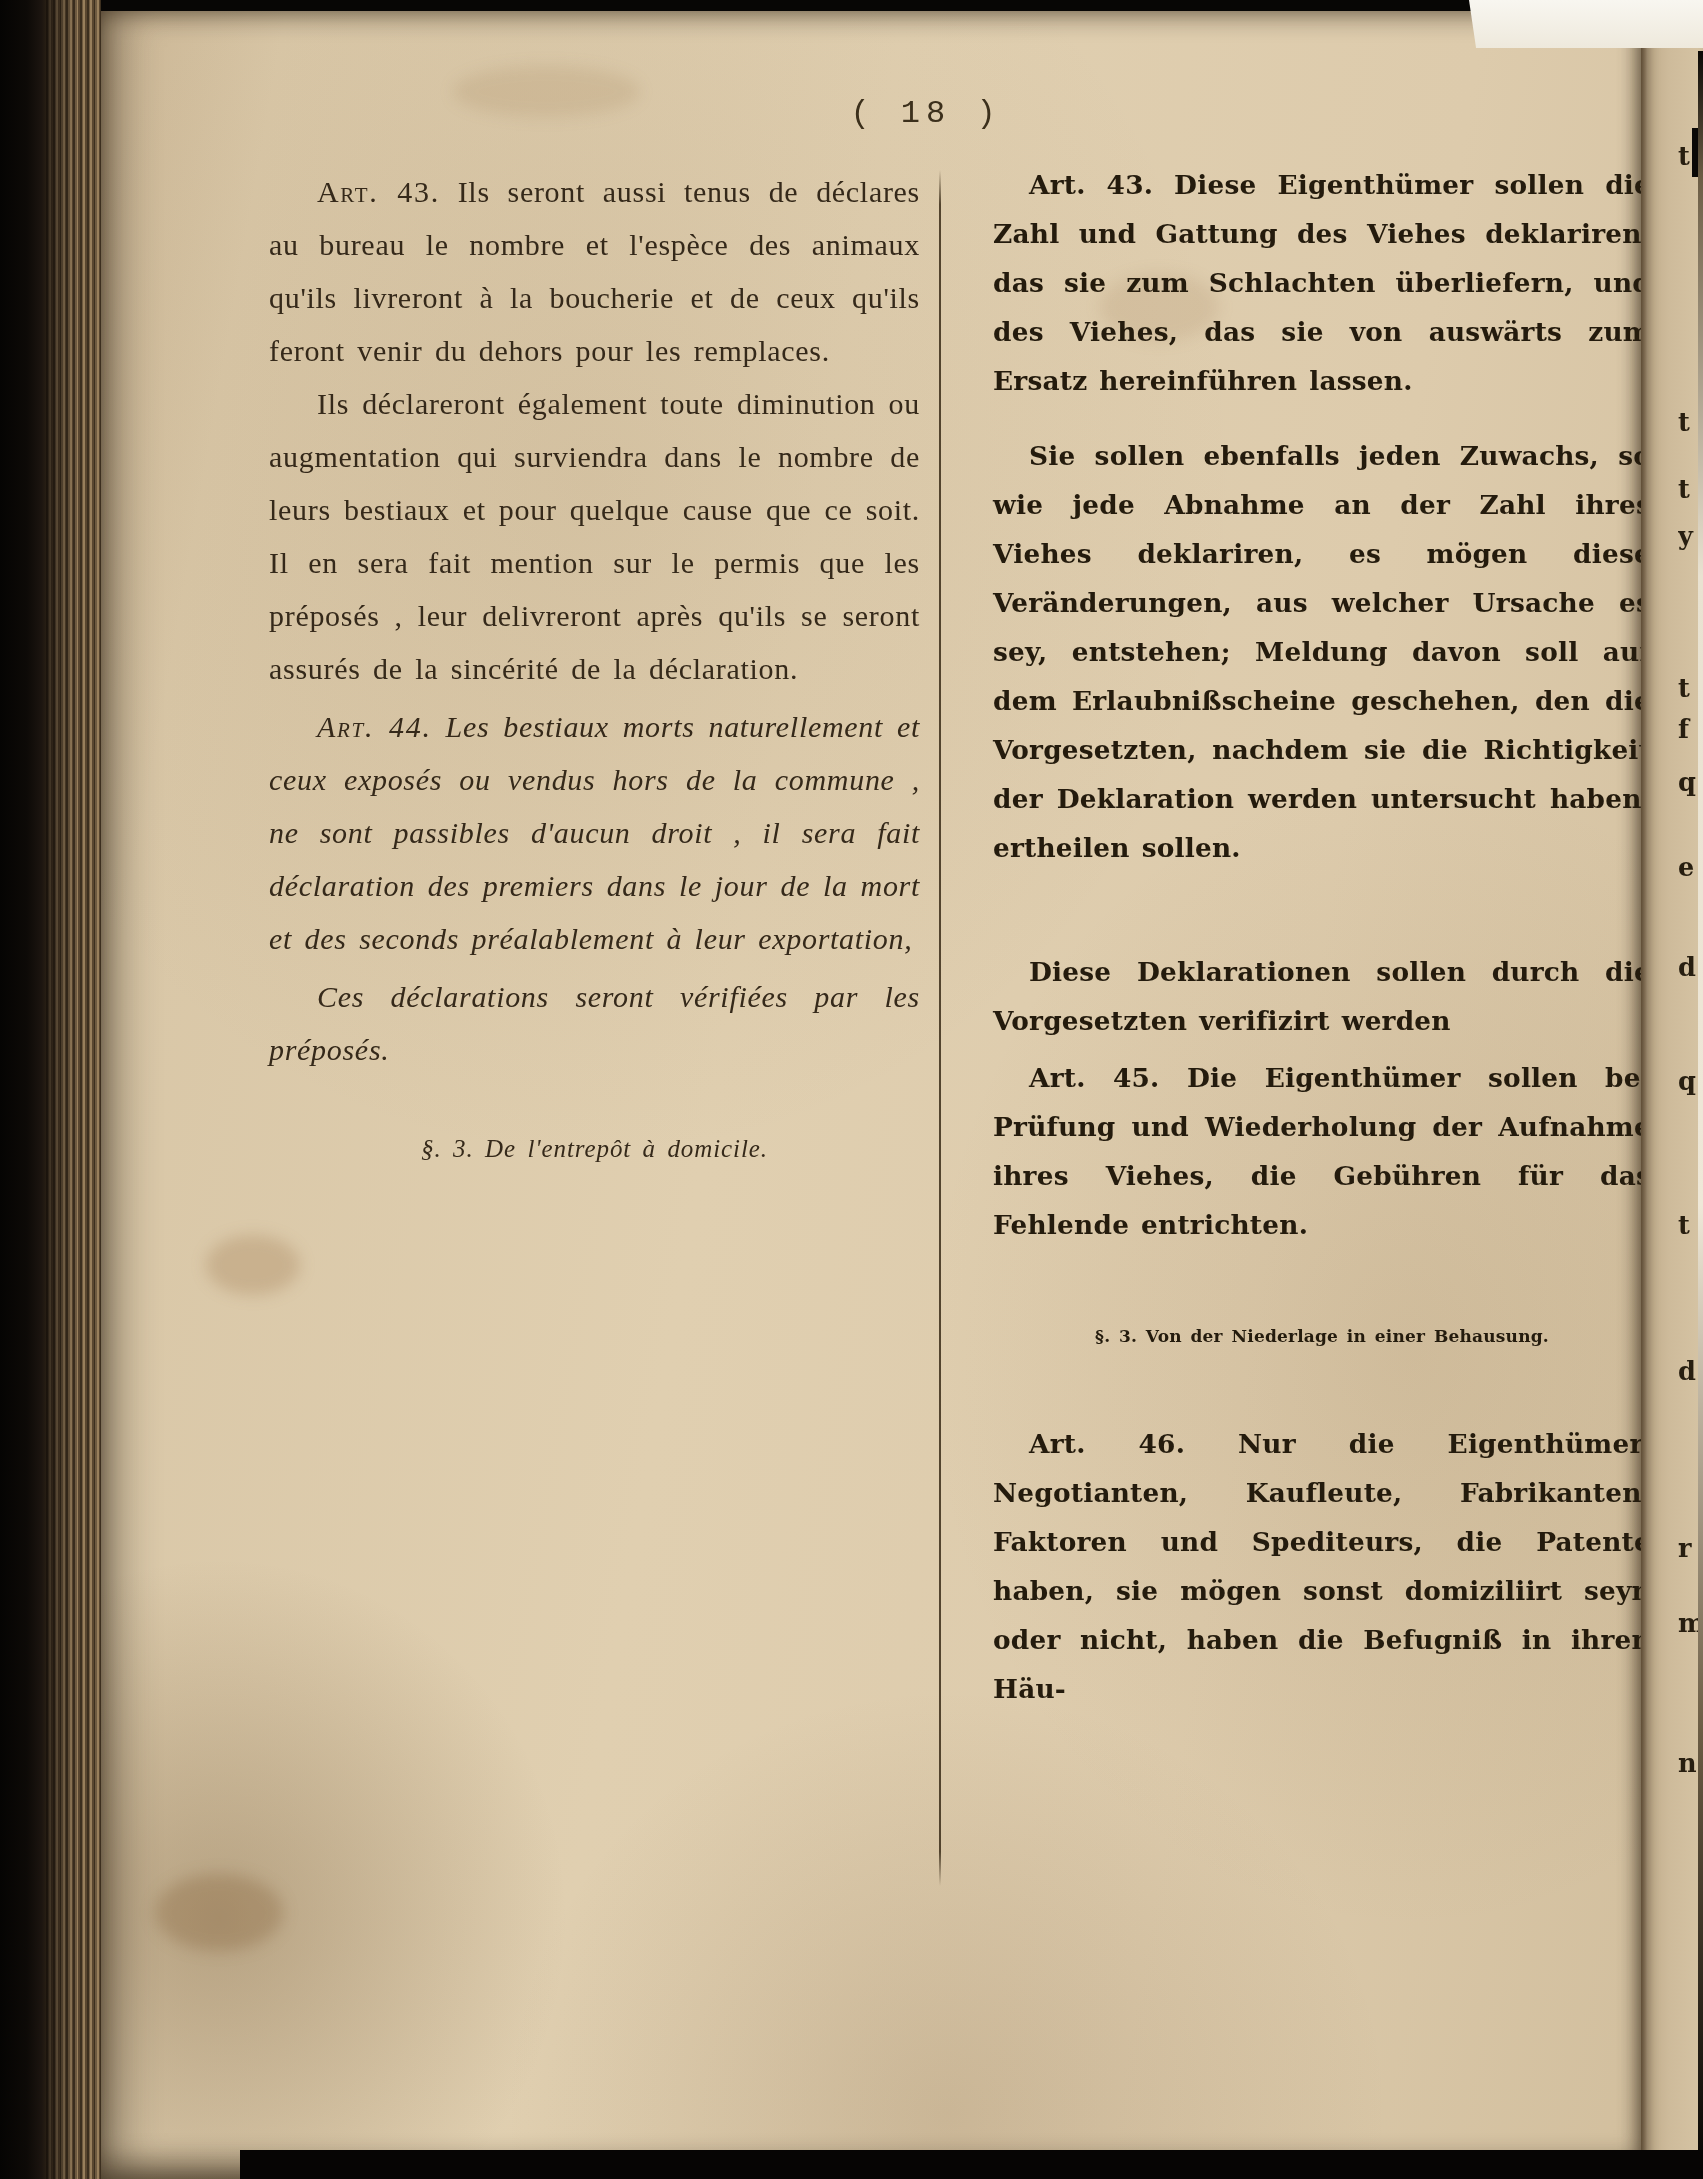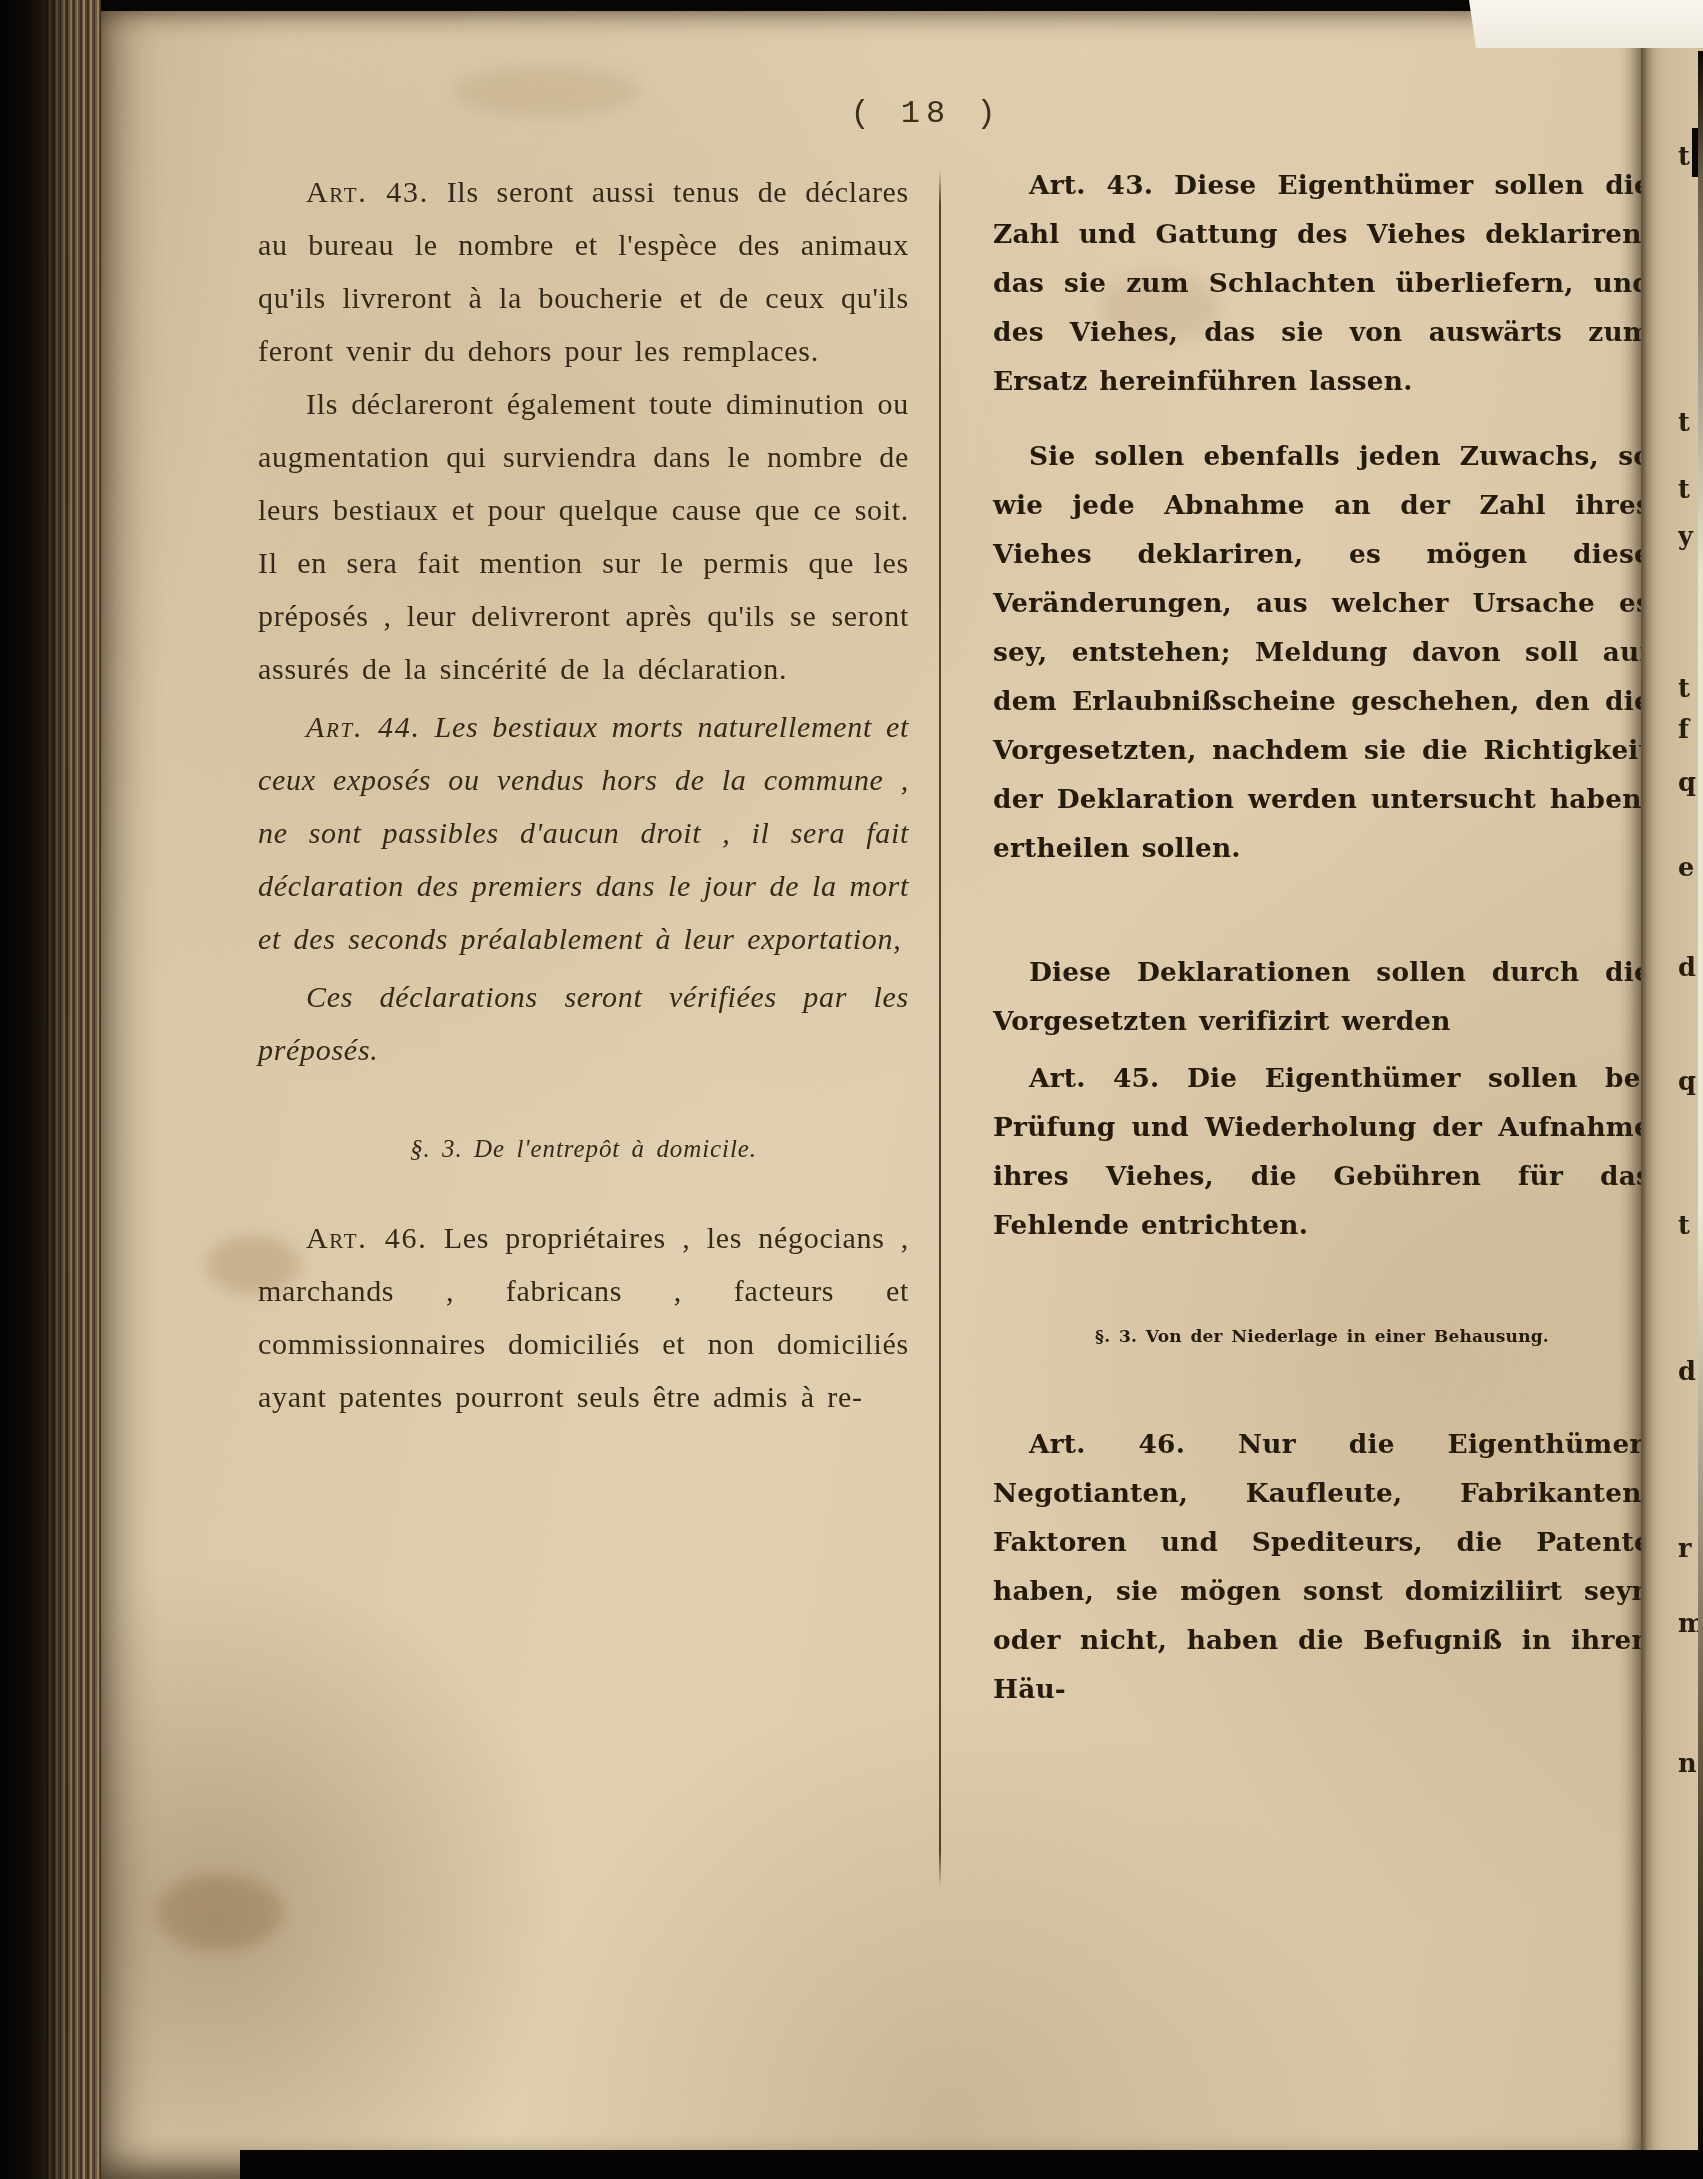--- a/index.html
+++ b/index.html
@@ -36,21 +36,21 @@
     font-family:Liberation Mono, monospace; font-size:32px; letter-spacing:6px; color:#3c301c;
   }
 
   
   .divider {
     position:absolute; left:844px; top:170px; width:1.7px; height:1716px;
     background:linear-gradient(180deg, rgba(58,44,24,0), rgba(58,44,24,0.85) 2%, rgba(58,44,24,0.85) 98%, rgba(58,44,24,0));
   }
   .col { position:absolute; text-align:justify; }
   .col-left {
-    left:163px; top:165px; width:651px;
+    left:174px; top:165px; width:651px;
     font-family:"Liberation Serif", serif; font-size:30px; line-height:53px;
     letter-spacing:0.7px; word-spacing:4.3px; color:#35291a;
   }
   .col-left p { text-indent:48px; }
   .col-left p.mt-xs { margin-top:5.1px;font-style:italic; }
   .lbl-fr { font-variant:small-caps; letter-spacing:1.7px; }
 
   .col-right {
     left:898px; top:160px; width:658px;
     font-family:"DejaVu Serif", serif; font-weight:700; font-size:26.4px; line-height:49px;
@@ -116,21 +116,20 @@
 
     <div class="pageno">( 18 )</div>
     <div class="divider"></div>
 
     <div class="col col-left" lang="fr">
       <p><span class="lbl-fr">Art. 43.</span> <span>Ils seront aussi tenus de déclares au bureau le nombre et l'espèce des animaux qu'ils livreront à la boucherie et de ceux qu'ils feront venir du dehors pour les remplaces.</span></p>
       <p><span class="lbl-fr"></span> <span>Ils déclareront également toute diminution ou augmentation qui surviendra dans le nombre de leurs bestiaux et pour quelque cause que ce soit. Il en sera fait mention sur le permis que les préposés , leur delivreront après qu'ils se seront assurés de la sincérité de la déclaration.</span></p>
       <p class="mt-xs"><span class="lbl-fr">Art. 44.</span> <span>Les bestiaux morts naturellement et ceux exposés ou vendus hors de la commune , ne sont passibles d'aucun droit , il sera fait déclaration des premiers dans le jour de la mort et des seconds préalablement à leur exportation,</span></p>
       <p class="mt-xs"><span class="lbl-fr"></span> <span>Ces déclarations seront vérifiées par les préposés.</span></p>
       <h3 class="sec sec-fr">§. 3. De l'entrepôt à domicile.</h3>
-      <p><span class="lbl-fr">Art. 46.</span> <span>Les propriétaires , les négocians , marchands , fabricans , facteurs et commissionnaires domiciliés et non domiciliés ayant patentes pourront seuls être admis à re-</span></p>
     </div>
 
     <div class="col col-right" lang="de">
       <p><span>Art. 43.</span> <span>Diese Eigenthümer sollen die Zahl und Gattung des Viehes deklariren, das sie zum Schlachten überliefern, und des Viehes, das sie von auswärts zum Ersatz hereinführen lassen.</span></p>
       <p class="mt-sm"><span></span> <span>Sie sollen ebenfalls jeden Zuwachs, so wie jede Abnahme an der Zahl ihres Viehes deklariren, es mögen diese Veränderungen, aus welcher Ursache es sey, entstehen; Meldung davon soll auf dem Erlaubnißscheine geschehen, den die Vorgesetzten, nachdem sie die Richtigkeit der Deklaration werden untersucht haben, ertheilen sollen.</span></p>
       <p class="mt-lg"><span></span> <span>Diese Deklarationen sollen durch die Vorgesetzten verifizirt werden</span></p>
       <p class="mt-xs"><span>Art. 45.</span> <span>Die Eigenthümer sollen bei Prüfung und Wiederholung der Aufnahme ihres Viehes, die Gebühren für das Fehlende entrichten.</span></p>
       <h3 class="sec sec-de">§. 3. Von der Niederlage in einer Behausung.</h3>
       <p><span>Art. 46.</span> <span>Nur die Eigenthümer, Negotianten, Kaufleute, Fabrikanten, Faktoren und Spediteurs, die Patente haben, sie mögen sonst domiziliirt seyn oder nicht, haben die Befugniß in ihren Häu-</span></p>
     </div>

